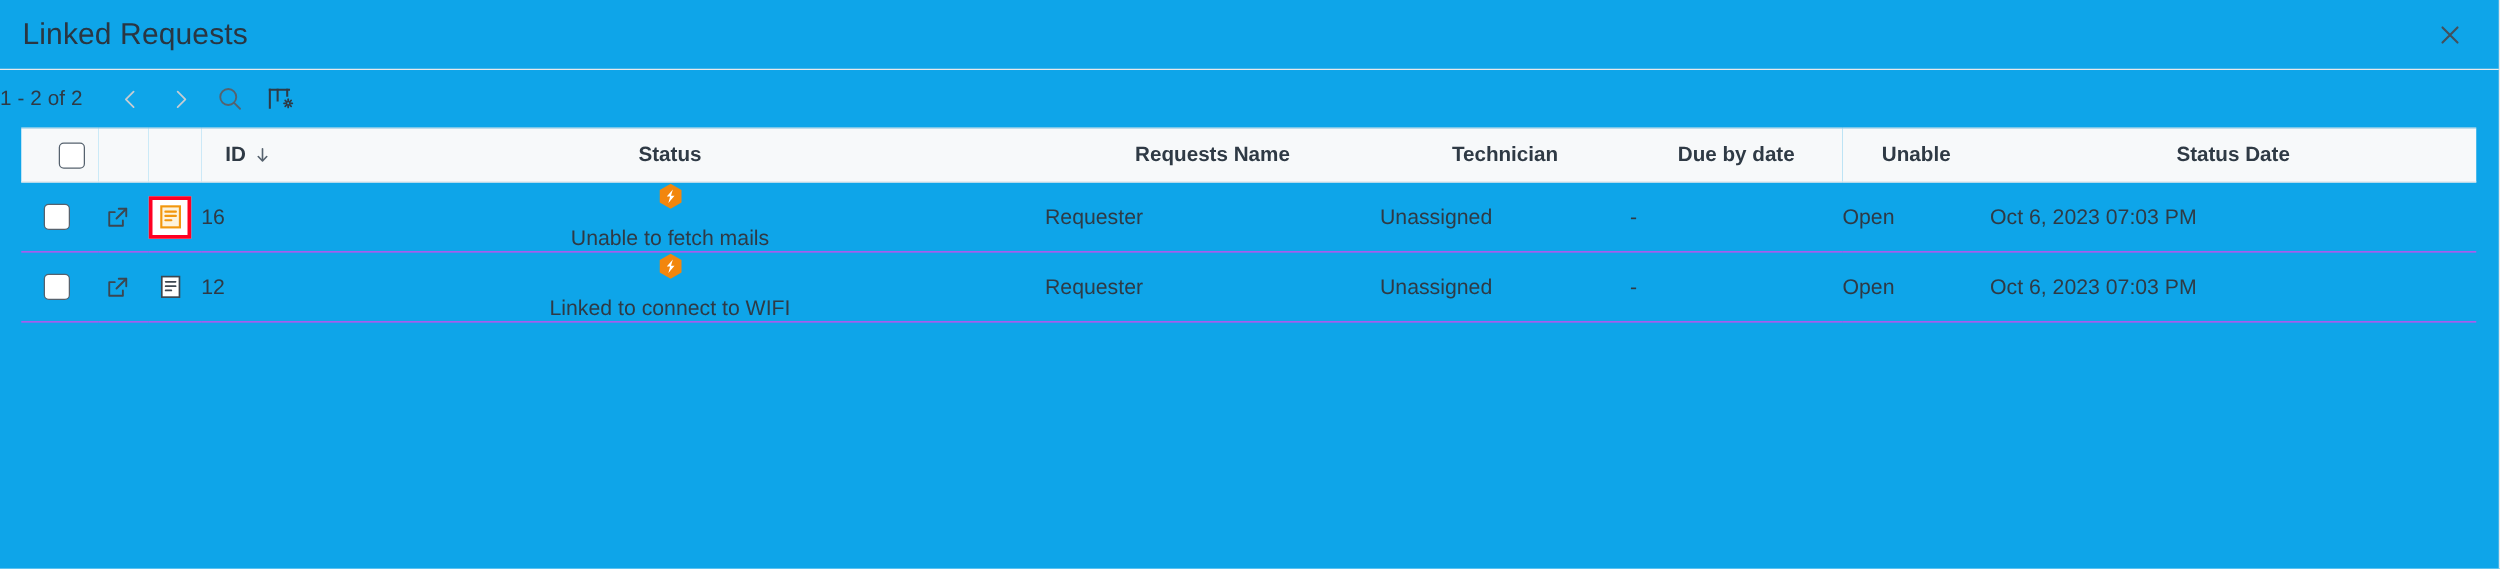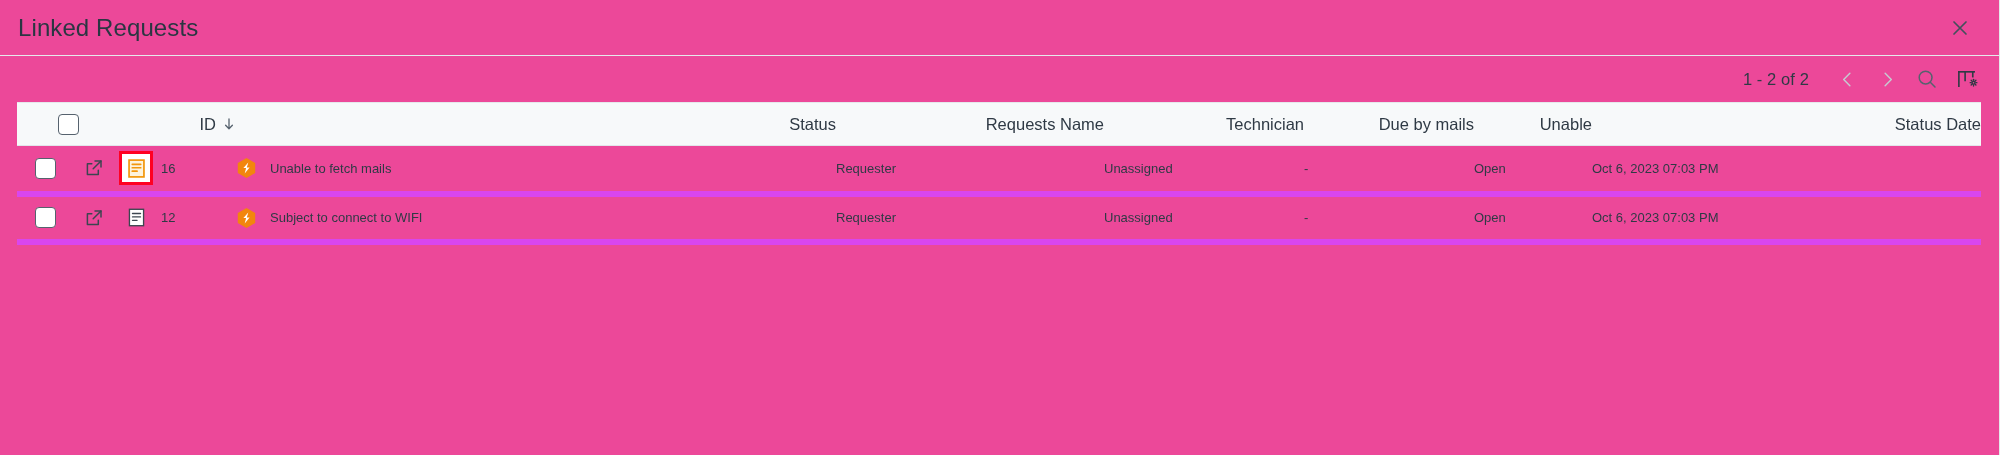--- a/index.html
+++ b/index.html
@@ -10,21 +10,21 @@
     height: 455px;
     background: #ffffff;
     font-family: "Liberation Sans", sans-serif;
     color: #2f3a45;
     overflow: hidden;
   }
 
   .panel {
     width: 2000px;
     height: 455px;
-    background: #ec4899;
+    background: #0ea5e9;
     display: flex;
     flex-direction: column;
     border-right: 1px solid #e4e7ea;
   }
 
   
   .titlebar {
     height: 56px;
     min-height: 56px;
     display: flex;
@@ -49,21 +49,21 @@
     cursor: pointer;
     color: #44505c;
   }
 
   
   .toolbar {
     height: 46px;
     min-height: 46px;
     display: flex;
     align-items: center;
-    justify-content: flex-end;
+    justify-content: flex-start;
     padding: 0 14px 0 0;
     gap: 4px;
   }
   .page-count {
     font-size: 16.5px;
     color: #2f3a45;
     margin-right: 16px;
     letter-spacing: .1px;
     white-space: nowrap;
   }
@@ -84,37 +84,37 @@
   }
   table.grid {
     width: 100%;
     border-collapse: collapse;
     table-layout: fixed;
   }
   table.grid thead tr {
     background: #f7f9fa;
   }
   table.grid th {
-    text-align: right;
+    text-align: center;
     font-size: 16.5px;
-    font-weight: 400;
+    font-weight: 700;
     color: #2f3a45;
     height: 43px;
     padding: 0;
     border-top: 1px solid #e6e9ec;
     border-bottom: 1px solid #e2e6ea;
     vertical-align: middle;
     white-space: nowrap;
   }
   table.grid td {
-    font-size: 13px;
+    font-size: 17px;
     color: #2f3a45;
     height: 48px;
     padding: 0;
-    border-bottom: 6px solid #d946ef;
+    border-bottom: 1px solid #d946ef;
     vertical-align: middle;
     white-space: nowrap;
   }
 
   
   .col-chk    { width: 62px; }
   .col-open   { width: 40px; }
   .col-note   { width: 42px; }
   .col-id     { width: 75px; }
   .col-subj   { width: 600px; }
@@ -141,20 +141,21 @@
     align-items: center;
     gap: 6px;
     cursor: pointer;
   }
   .sort-arrow { color: #56626e; display: inline-flex; }
 
   .subject-cell {
     display: flex;
     align-items: center;
     gap: 13px;
+    flex-direction: column;
   }
   .subject-text { cursor: pointer; }
 
   .hex-icon { display: inline-flex; flex: 0 0 auto; }
 
   .icon-cell { text-align: left; }
 
   .note-hl {
     display: inline-flex;
     align-items: center;
@@ -271,21 +272,21 @@
               <span class="sort-arrow">
                 <svg width="14" height="14" viewBox="0 0 14 14" aria-hidden="true">
                   <path d="M7 2 L7 11.5 M3.6 8.2 L7 11.8 L10.4 8.2" stroke="#56626e" stroke-width="1.3" fill="none" stroke-linecap="round" stroke-linejoin="round"></path>
                 </svg>
               </span>
             </span>
           </th>
           <th>Status</th>
           <th>Requests Name</th>
           <th>Technician</th>
-          <th>Due by mails</th>
+          <th>Due by date</th>
           <th>Unable</th>
           <th>Status Date</th>
         </tr>
       </thead>
 
       <tbody>
 
         <tr>
           <td class="chk-cell">
             <span class="chkbox"></span>
@@ -353,21 +354,21 @@
           </td>
           <td>12</td>
           <td>
             <div class="subject-cell">
               <span class="hex-icon">
                 <svg width="21" height="22" viewBox="0 0 21 22" aria-hidden="true">
                   <path d="M10.5 1 L19.2 6 L19.2 16 L10.5 21 L1.8 16 L1.8 6 Z" fill="#f2860d"></path>
                   <path d="M12.3 5.6 L7.4 11.1 L10.1 11.1 L8.7 16.4 L13.6 10.6 L10.8 10.6 Z" fill="#ffffff"></path>
                 </svg>
               </span>
-              <span class="subject-text">Subject to connect to WIFI</span>
+              <span class="subject-text">Linked to connect to WIFI</span>
             </div>
           </td>
           <td>Requester</td>
           <td>Unassigned</td>
           <td class="muted-dash">-</td>
           <td>Open</td>
           <td>Oct 6, 2023 07:03 PM</td>
         </tr>
 
       </tbody>

